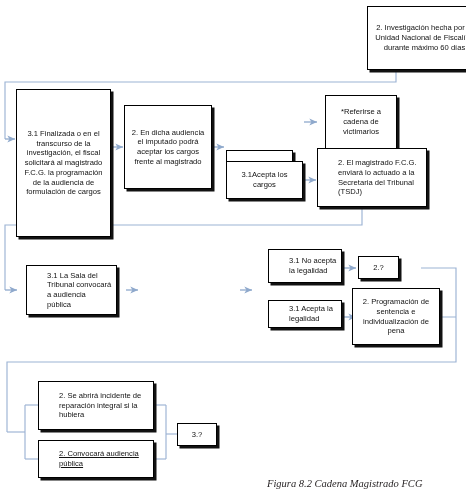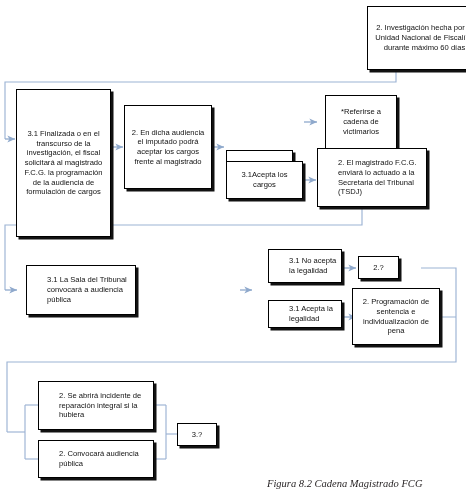--- a/index.html
+++ b/index.html
@@ -122,21 +122,21 @@
   </div>
 
   <div class="node center" style="left:325px; top:95px; width:72px; height:54px; font-size:7.6px;">
     <span>*Referirse  a cadena de victimarios</span>
   </div>
 
   <div class="node left" style="left:317px; top:148px; width:110px; height:59px; font-size:7.6px;">
     <span>2. El magistrado F.C.G. enviará lo actuado a la Secretaria del Tribunal (TSDJ)</span>
   </div>
 
-  <div class="node left" style="left:26px; top:265px; width:110px; height:50px; font-size:7.6px;">
+  <div class="node left" style="left:26px; top:265px; width:91px; height:50px; font-size:7.6px;">
     <span>3.1 La Sala del Tribunal convocará a audiencia pública</span>
   </div>
 
 
   <div class="node left" style="left:268px; top:249px; width:74px; height:34px; font-size:7.6px;">
     <span>3.1 No acepta la legalidad</span>
   </div>
 
   <div class="node left" style="left:268px; top:300px; width:74px; height:28px; font-size:7.6px;">
     <span>3.1 Acepta la legalidad</span>
@@ -147,21 +147,21 @@
   </div>
 
   <div class="node center" style="left:352px; top:288px; width:88px; height:57px; font-size:7.6px;">
     <span>2. Programación de sentencia e individualización de pena</span>
   </div>
 
   <div class="node left" style="left:38px; top:381px; width:116px; height:49px; font-size:7.6px;">
     <span>2. Se abrirá incidente de reparación integral si la hubiera</span>
   </div>
 
-  <div class="node left" style="left:38px; top:440px; width:116px; height:38px; font-size:7.6px;">
+  <div class="node left" style="left:38px; top:440px; width:116px; height:38px; font-size:7.6px;text-decoration:underline;">
     <span>2. Convocará audiencia pública</span>
   </div>
 
   <div class="node center" style="left:177px; top:423px; width:40px; height:23px; font-size:7.6px;">
     <span>3.?</span>
   </div>
 
   <div class="caption" style="left:267px; top:478px; font-size:10.5px;">
     <span>Figura 8.2 Cadena Magistrado FCG</span>
   </div>

